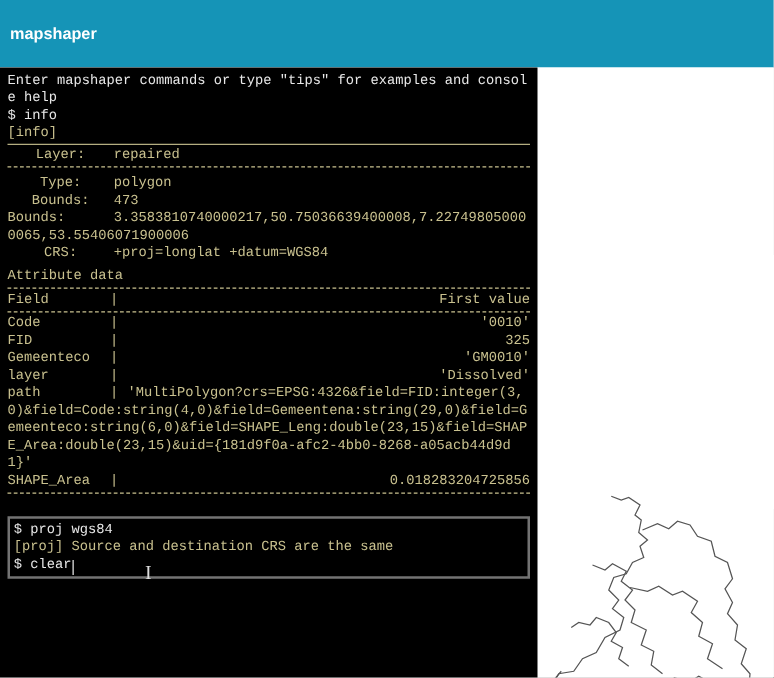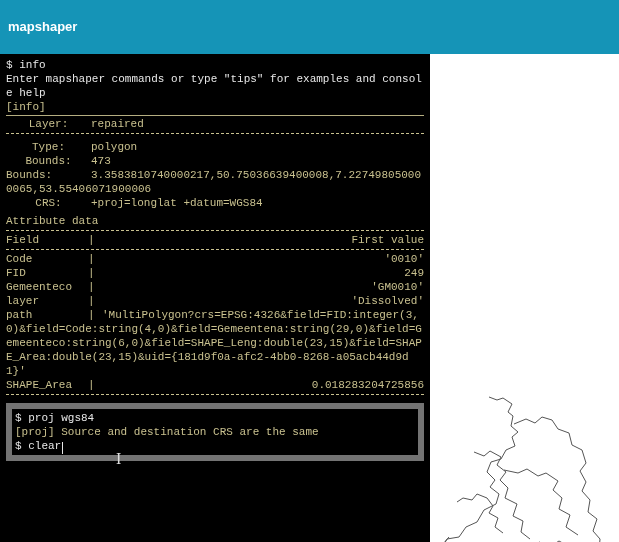--- a/index.html
+++ b/index.html
@@ -12,21 +12,21 @@
 .console .gap{height:4px;}
 hr.line{border:none;border-top:1px dashed #c9c18f;margin:2px 0;}
 hr.eq{border:none;border-top:1px solid #c9c18f;margin:1px 0;opacity:.9;}
 .row{display:flex;}
 .row .lbl{width:85px;flex:0 0 85px;text-align:center;}
 table.attr{border-collapse:collapse;width:100%;}
 table.attr td{padding:0;vertical-align:top;}
 table.attr td.k{width:82px;color:#c9c18f;}
 table.attr td.sep{width:14px;text-align:left;color:#c9c18f;}
 table.attr td.v{color:#c9c18f;text-align:right;}
-.highlight{border:6px solid #737373;padding:2px 3px;margin-top:8px;}
+.highlight{border:2px solid #737373;padding:2px 3px;margin-top:18px;}
 .prompt{color:#e8e8e8;}
 .caret{display:inline-block;width:1px;height:12px;background:#e8e8e8;vertical-align:text-bottom;margin-left:1px;position:relative;top:2px;}
 .cursor-i{position:absolute;left:116px;top:398px;color:#ddd;font-family:serif;font-size:16px;pointer-events:none;}
 </style>
 </head>
 <body>
 
 <div class="header">
   <span>mapshaper</span>
 </div>
@@ -41,22 +41,22 @@
         <path d="M55 60 l10 4 l6 -5 l11 6 l-4 8 l9 7 l-6 8 l8 8 l-3 10 l12 6 l-4 12 l10 5 l-2 11 l9 7"></path>
         <path d="M85 78 l14 3 l9 -4 l11 7 l8 -3 l12 8 l-5 9 l9 8 l-3 11 l11 6 l-4 12 l12 8"></path>
         <path d="M38 110 l6 -4 l9 2 l5 -6 l10 4 l6 8 l-4 7 l9 5 l-3 9 l8 6"></path>
         <path d="M120 150 l12 4 l8 -5 l11 6 l6 9 l10 4 l5 10 l12 4"></path>
         <path d="M30 145 l-6 7 l8 6 l-3 9 l10 5 l-5 10 l9 6"></path>
       </g>
     </svg>
   </div>
 
   <div class="console">
+    <div class="white">Enter mapshaper commands or type "tips" for examples and console help</div>
     <div class="white">$ info</div>
-    <div class="white">Enter mapshaper commands or type "tips" for examples and console help</div>
     <div>[info]</div>
     <hr class="eq">
     <div class="row">
       <span class="lbl">Layer:</span>
       <span>repaired</span>
     </div>
     <hr class="line">
     <div class="gap"></div>
     <div class="row">
         <span class="lbl">Type:</span>
@@ -87,21 +87,21 @@
     <table class="attr">
       <tbody>
           <tr>
             <td class="k">Code</td>
             <td class="sep">|</td>
             <td class="v">'0010'</td>
           </tr>
       <tr>
             <td class="k">FID</td>
             <td class="sep">|</td>
-            <td class="v">249</td>
+            <td class="v">325</td>
           </tr>
       <tr>
             <td class="k">Gemeenteco</td>
             <td class="sep">|</td>
             <td class="v">'GM0010'</td>
           </tr>
       <tr>
             <td class="k">layer</td>
             <td class="sep">|</td>
             <td class="v">'Dissolved'</td>

